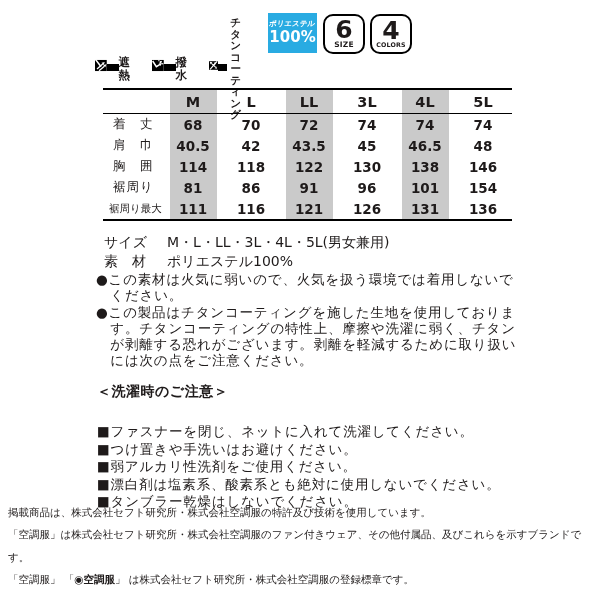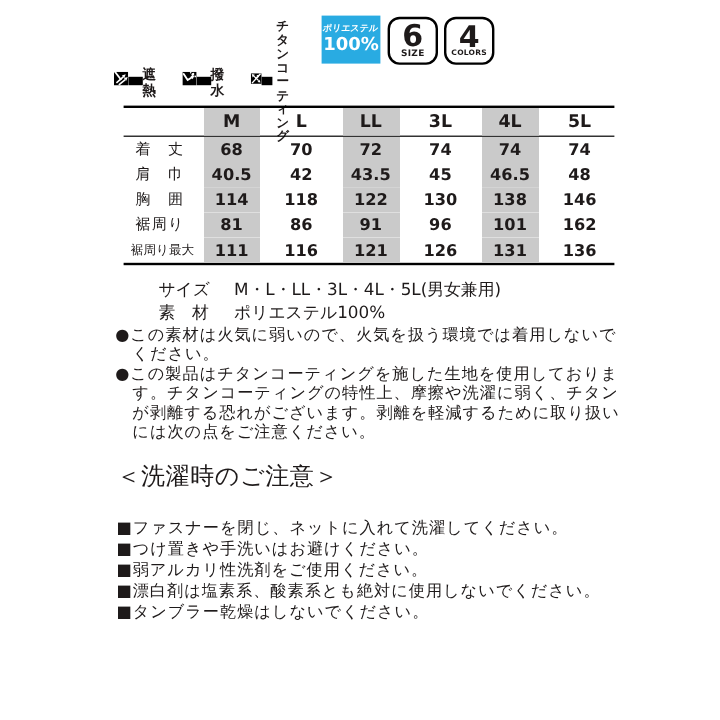--- a/index.html
+++ b/index.html
@@ -47,30 +47,30 @@
   .tcol.hl{background-color:var(--hl,#cacaca);background-clip:content-box;padding:0 5.5px;}
   .trow{display:flex;height:21px;}
   .tlabel{width:61px;padding-left:10px;box-sizing:border-box;font-weight:normal;
     font-size:12.5px;letter-spacing:1px;display:flex;align-items:center;}
   .tlabel.sm{font-size:10.5px;letter-spacing:0;padding-left:6px;}
   .tval{font-weight:bold;font-size:13.5px;}
 
   
   .spec{position:absolute;left:104px;top:233px;font-size:14px;line-height:19px;}
   .spec-row{display:flex;}
-  .spec-label{width:63px;margin-left:28px;}
+  .spec-label{width:63px;}
 
   
   .notes{position:absolute;left:96px;top:271px;width:424px;}
   .note{font-size:13.5px;letter-spacing:0.8px;line-height:16.3px;
     text-indent:-14.3px;padding-left:14.3px;}
 
   
   .wash-section{position:absolute;left:97px;top:383px;width:440px;}
-  .wash-heading{font-size:20px;font-weight:normal;letter-spacing:0.5px;}
+  .wash-heading{font-size:14px;font-weight:bold;letter-spacing:0.5px;}
   .washing-list{margin-top:22px;}
   .wash{font-size:13.5px;letter-spacing:0.8px;line-height:17.5px;}
 
   
   .footer{position:absolute;left:8px;top:501px;width:588px;font-size:10.5px;
     line-height:22.3px;}
   .footer p{margin:0;}
   .logo-icon,.logo-text{font-weight:bold;}
 </style>
 </head>
@@ -175,21 +175,21 @@
           <div class="tcol tval hl">138</div>
           <div class="tcol tval">146</div>
         </div>
         <div class="trow">
           <div class="tlabel">裾周り</div>
           <div class="tcol tval hl">81</div>
           <div class="tcol tval">86</div>
           <div class="tcol tval hl">91</div>
           <div class="tcol tval">96</div>
           <div class="tcol tval hl">101</div>
-          <div class="tcol tval">162</div>
+          <div class="tcol tval">154</div>
         </div>
         <div class="trow">
           <div class="tlabel sm">裾周り最大</div>
           <div class="tcol tval hl">111</div>
           <div class="tcol tval">116</div>
           <div class="tcol tval hl">121</div>
           <div class="tcol tval">126</div>
           <div class="tcol tval hl">131</div>
           <div class="tcol tval">136</div>
         </div>
@@ -217,14 +217,19 @@
     <div class="wash-heading">＜洗濯時のご注意＞</div>
     <div class="washing-list">
         <div class="wash">■ファスナーを閉じ、ネットに入れて洗濯してください。</div>
         <div class="wash">■つけ置きや手洗いはお避けください。</div>
         <div class="wash">■弱アルカリ性洗剤をご使用ください。</div>
         <div class="wash">■漂白剤は塩素系、酸素系とも絶対に使用しないでください。</div>
         <div class="wash">■タンブラー乾燥はしないでください。</div>
       </div>
   </div>
 
+  <div class="footer">
+    <p>掲載商品は、株式会社セフト研究所・株式会社空調服の特許及び技術を使用しています。</p>
+    <p>「空調服」は株式会社セフト研究所・株式会社空調服のファン付きウェア、その他付属品、及びこれらを示すブランドです。</p>
+    <p><span>「空調服」 「</span><span class="logo-icon">◉</span><span class="logo-text">空調服</span><span>」 は株式会社セフト研究所・株式会社空調服の登録標章です。</span></p>
+  </div>
 
 </div>
 
 </body></html>

